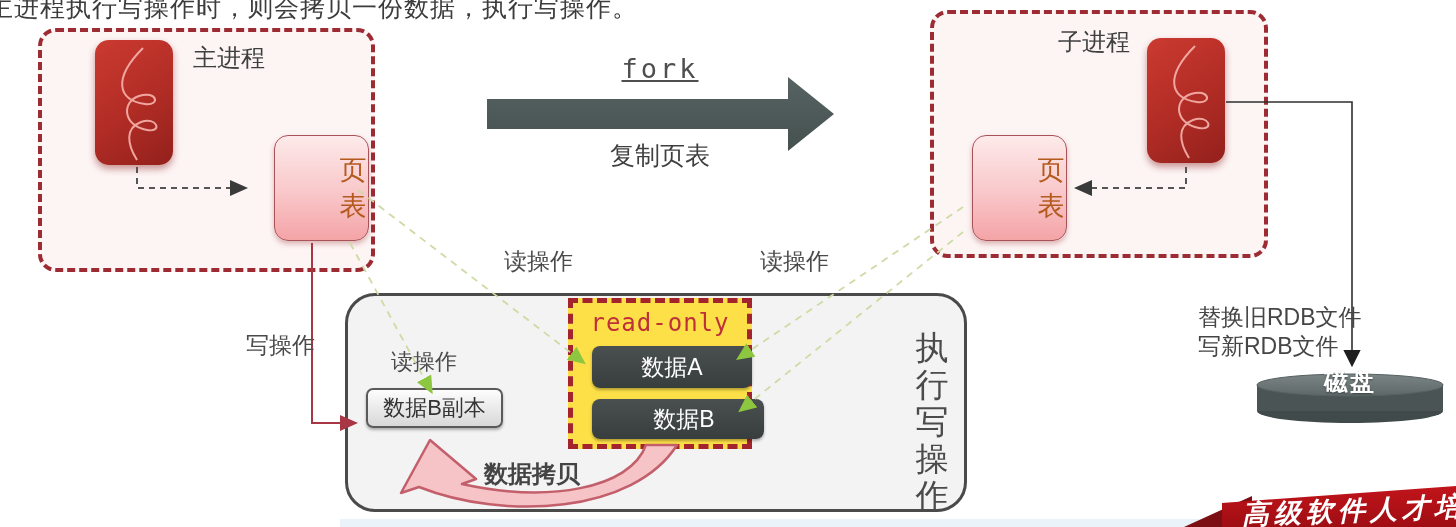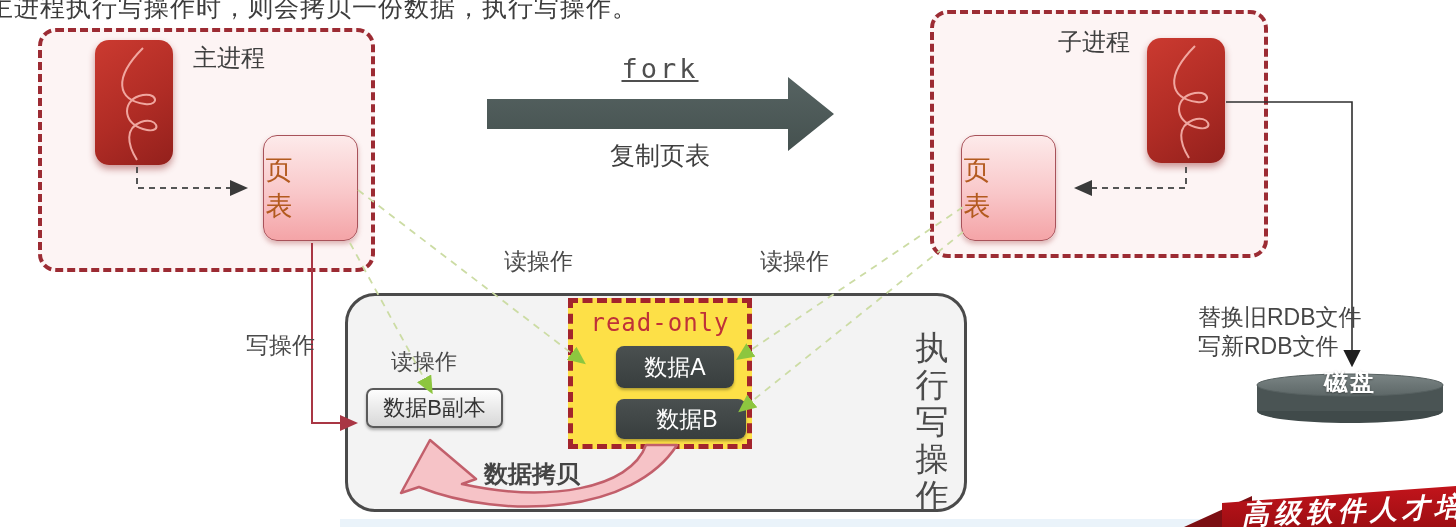--- a/index.html
+++ b/index.html
@@ -22,21 +22,21 @@
   .proc-box.child{left:930px;top:10px;width:338px;height:248px;}
   .proc-title{position:absolute;font-size:24px;color:#3f3f3f;z-index:7;}
   .proc-icon{position:absolute;width:78px;height:125px;border-radius:14px;
              background:linear-gradient(145deg,#cb3a30 0%,#b02c25 55%,#93201c 100%);
              box-shadow:0 4px 7px rgba(140,30,30,.45);z-index:2;}
   .proc-icon svg{width:100%;height:100%;display:block;}
 
   .ptable{position:absolute;width:95px;height:106px;border:1.5px solid #a8525a;border-radius:14px;
           background:linear-gradient(180deg,#fdeaea 0%,#f9c7c9 55%,#f4a4a7 100%);
           box-shadow:0 3px 5px rgba(160,60,60,.35);
-          display:flex;align-items:center;justify-content:flex-start;z-index:2;box-sizing:border-box;}
+          display:flex;align-items:center;justify-content:flex-end;z-index:2;box-sizing:border-box;margin-left:11px;}
   .ptable span{display:block;width:30px;font-size:27px;line-height:1.35;color:#b35a1f;
                word-break:break-all;text-align:center;}
 
   
   .fork-label{position:absolute;left:590px;top:53px;width:140px;text-align:center;
               font-family:"DejaVu Sans Mono",monospace;font-size:27px;color:#4f4f4f;
               letter-spacing:3px;z-index:7;text-decoration:underline;}
   .fork-sublabel{position:absolute;left:585px;top:139px;width:150px;text-align:center;
                  font-size:25px;color:#3f3f3f;z-index:7;}
 
@@ -45,24 +45,24 @@
               border:3.5px solid #4a4a4a;border-radius:30px;background:#f3f3f3;
               box-sizing:border-box;}
   .memory-title{position:absolute;left:566px;top:33px;z-index:2;}
   .memory-title span{display:block;width:36px;font-size:33px;line-height:37px;color:#4b4b4b;
                      word-break:break-all;text-align:center;}
   .readonly-box{position:absolute;left:220px;top:2px;width:184px;height:151px;
                 border:5px dashed #a3242c;background:#fde047;box-sizing:border-box;z-index:2;}
   .readonly-title{position:absolute;left:0;top:6px;width:100%;text-align:center;
                   font-family:"DejaVu Sans Mono",monospace;font-size:24px;color:#bf3138;
                   letter-spacing:1px;}
-  .data-box{position:absolute;left:19px;width:118px;height:42px;border-radius:8px;
+  .data-box{position:absolute;left:19px;width:160px;height:42px;border-radius:8px;
             background:linear-gradient(180deg,#4a5050,#383e3e);color:#fff;font-size:23px;
             display:flex;align-items:center;justify-content:center;z-index:4;
-            box-shadow:0 2px 3px rgba(0,0,0,.3);margin-left:24px;}
+            box-shadow:0 2px 3px rgba(0,0,0,.3);}
   .data-a{top:43px;}
   .data-b{top:96px;height:40px;padding-left:12px;}
   .data-b-copy{position:absolute;left:18px;top:92px;width:137px;height:40px;border-radius:7px;
                background:linear-gradient(180deg,#fdfdfd,#d8d8d8);border:2px solid #5a5a5a;
                color:#333;font-size:22px;display:flex;align-items:center;justify-content:center;
                z-index:4;box-sizing:border-box;box-shadow:0 2px 3px rgba(0,0,0,.3);}
   .mem-read-label{position:absolute;left:43px;top:51px;font-size:22px;color:#4a4a4a;z-index:5;}
   .mem-copy-label{position:absolute;left:136px;top:162px;font-size:24px;color:#444;z-index:5;font-weight:bold;}
 
   

